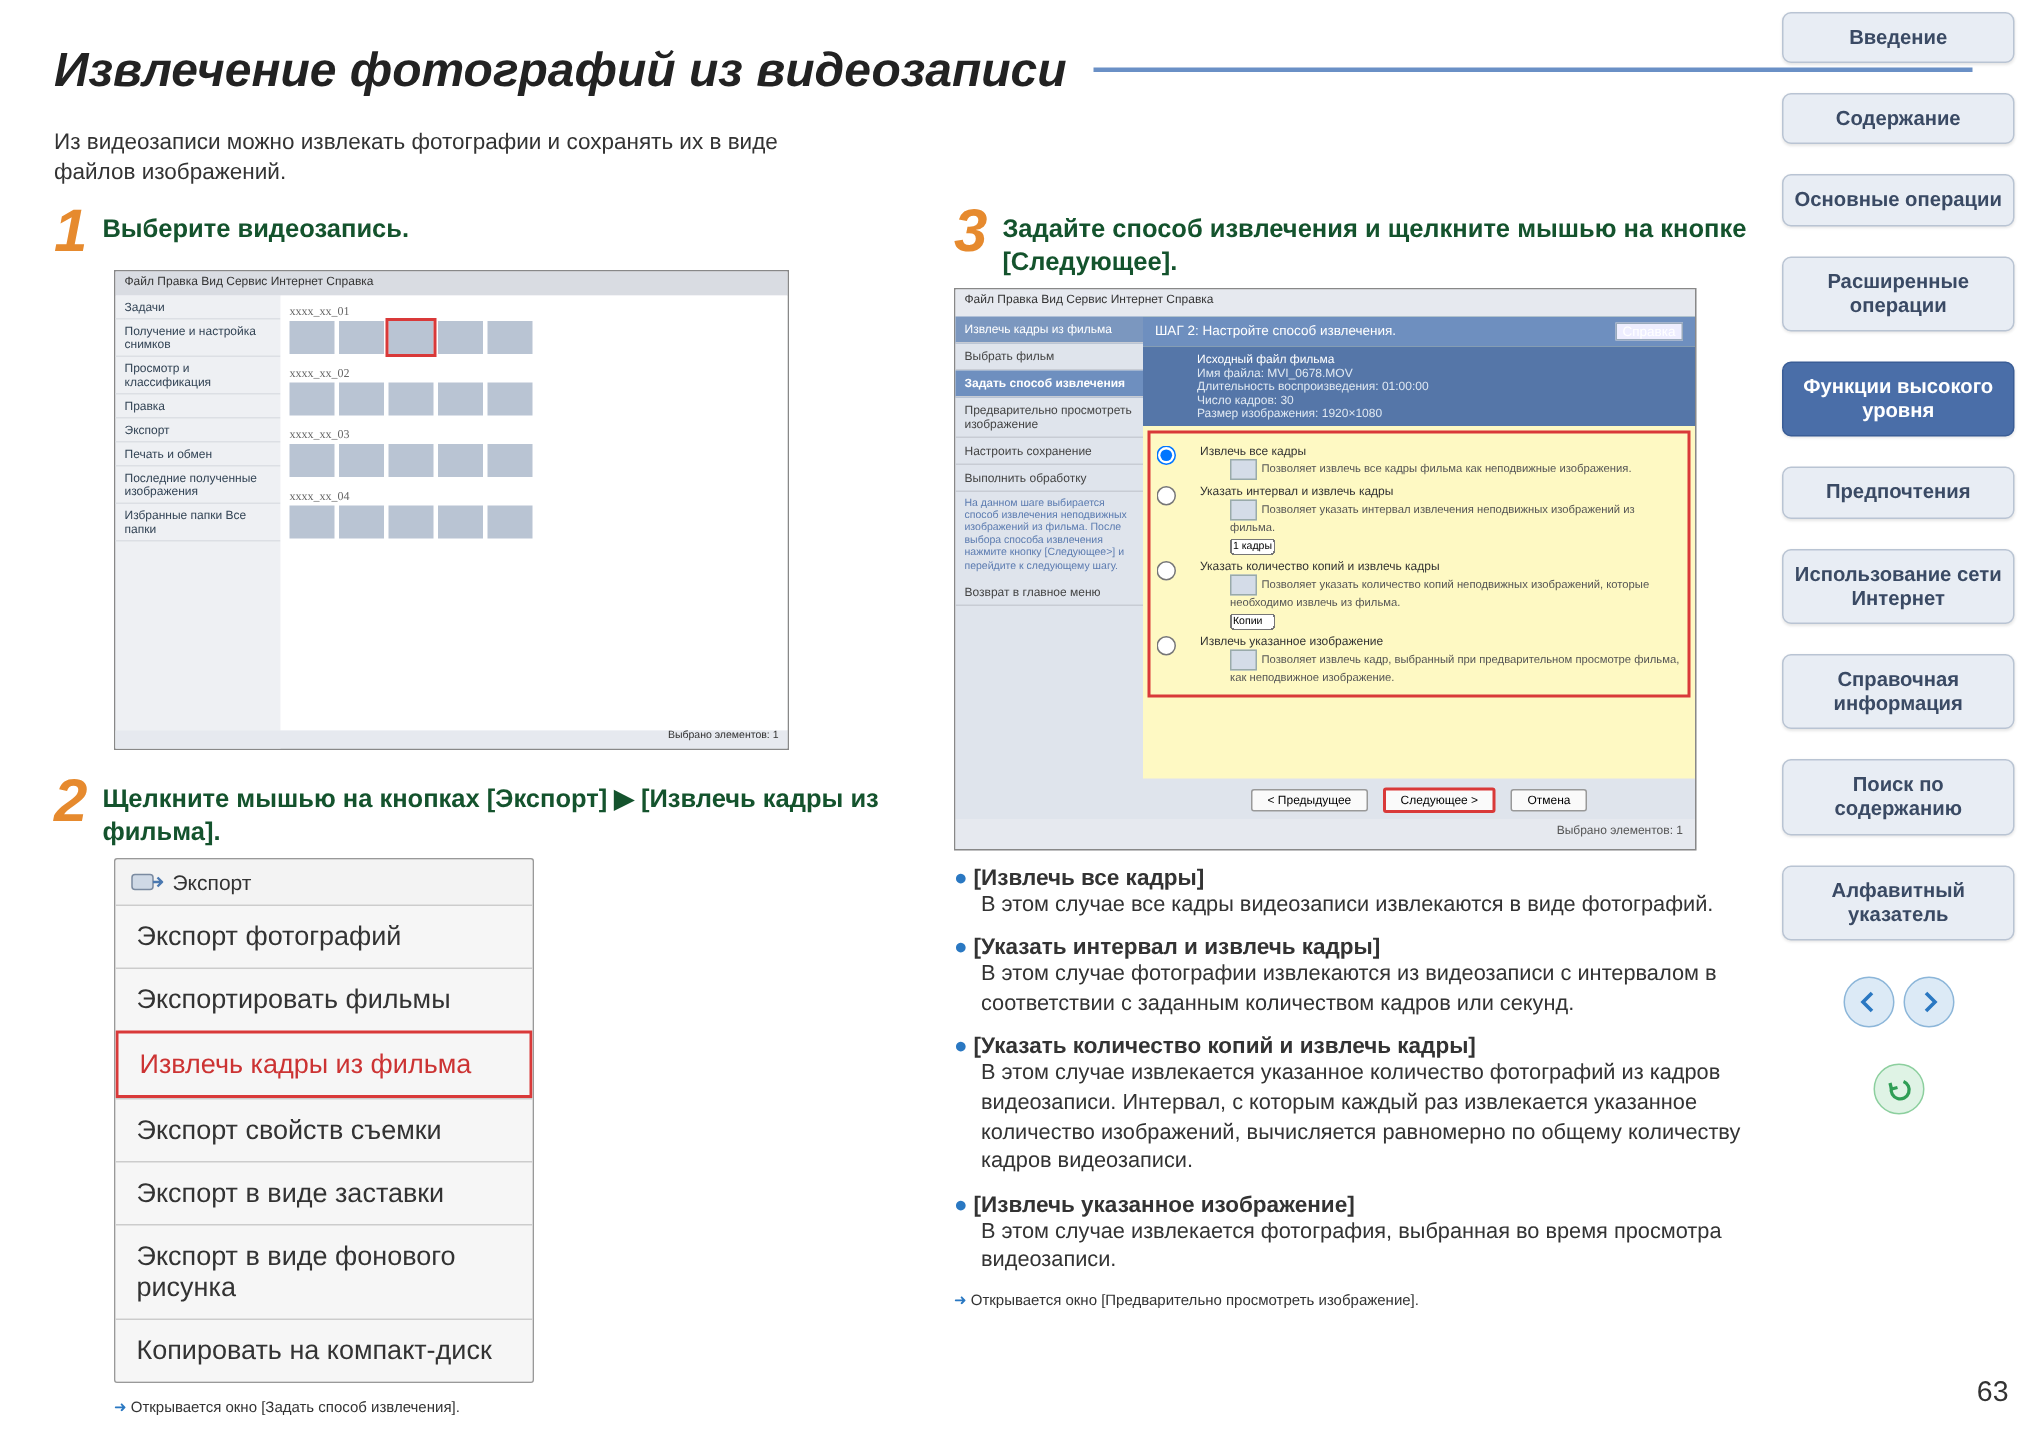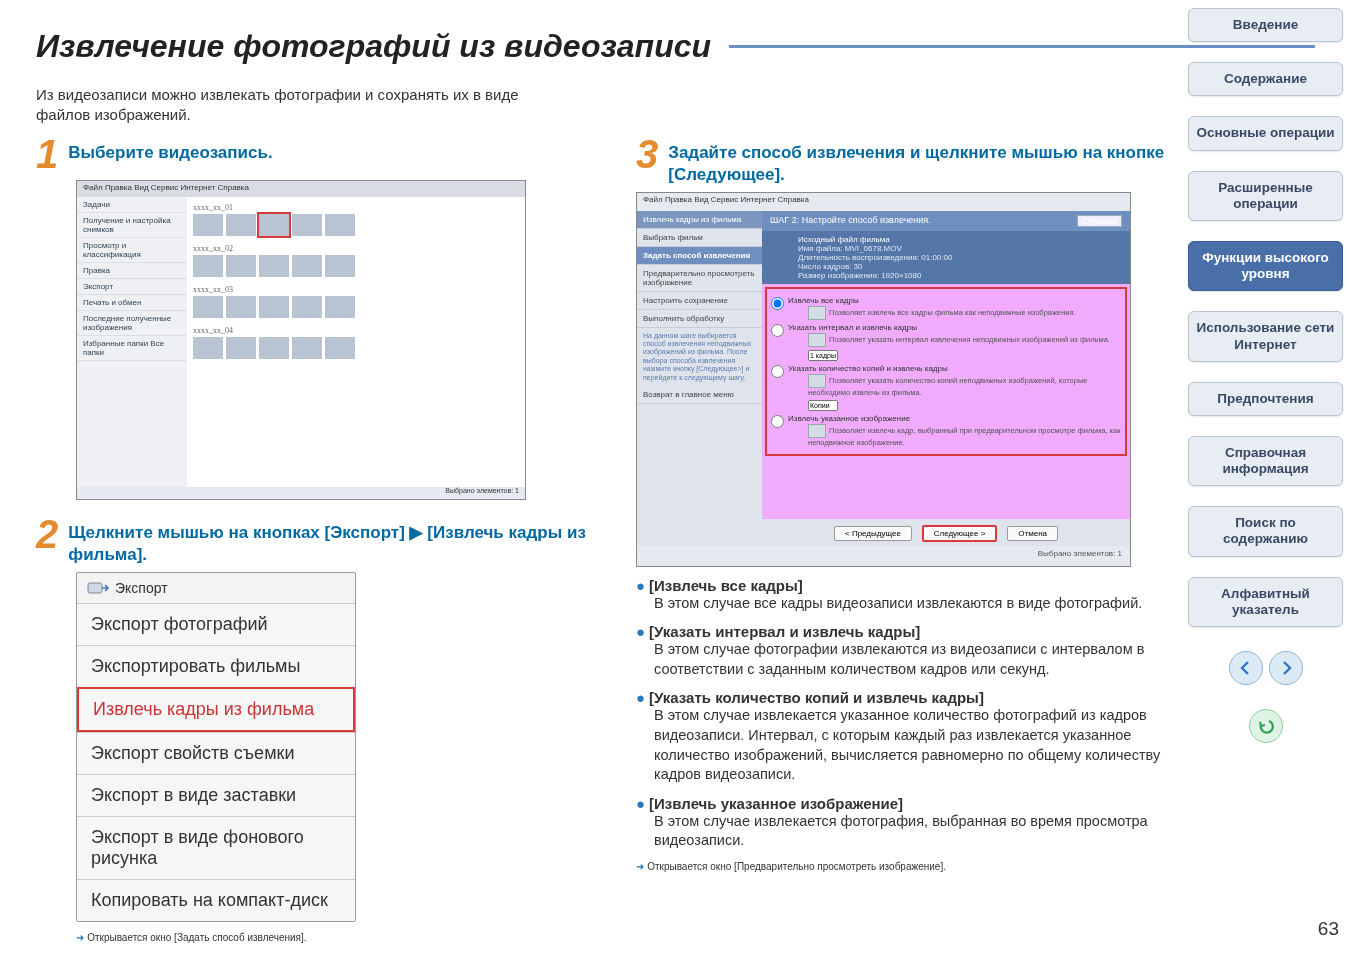--- a/index.html
+++ b/index.html
@@ -6,44 +6,44 @@
   body { font-family: Arial, Helvetica, sans-serif; font-size:14px; color:#333; background:#fff; width:1351px; height:954px; position:relative; }
   .page { width:1351px; height:954px; padding:28px 36px 28px 36px; position:relative; }
   h1.title { font-size:32px; font-weight:bold; font-style:italic; color:#222; margin-bottom:8px; display:flex; align-items:center; }
   .title-rule { flex:1; height:3px; background:#6a90c6; margin-left:18px; }
   .intro { font-size:15px; color:#333; max-width:540px; margin-bottom:8px; line-height:1.35;margin-top:20px; }
   .columns { display:flex; gap:40px; }
   .col-left { width:560px; }
   .col-right { width:560px; }
   .step { display:flex; align-items:flex-start; margin-bottom:6px; }
   .step-num { font-size:40px; font-weight:bold; color:#e68a2e; font-style:italic; line-height:1; margin-right:10px; }
-  .step-text { color:#0369a1; font-size:17px; font-weight:bold; margin-top:8px; line-height:1.3; }
+  .step-text { color:#14532d; font-size:17px; font-weight:bold; margin-top:8px; line-height:1.3; }
   .screenshot { border:1px solid #888; background:#f2f3f6; position:relative; }
   .shot1 { width:450px; height:320px; margin-left:40px; margin-bottom:14px; }
   .shot2-wrap { margin-left:40px; }
   .export-panel { width:280px; border:1px solid #999; background:#fff; border-radius:2px; overflow:hidden; }
   .export-header { display:flex; align-items:center; padding:6px 10px; background:#f3f3f3; font-size:14px; color:#333;}
   .export-header svg { margin-right:6px; }
   .export-item { padding:10px 14px; border-top:1px solid #ccc; font-size:18px; color:#333; background:#f6f6f6; }
   .export-item.highlight { background:#f6f6f6; border:2px solid #d93939; color:#c33; font-weight:normal;}
   .arrow-note { margin-top:10px; margin-left:40px; font-size:10px; color:#333;}
   .arrow-note::before { content:"➜ "; color:#2a78c2; }
   .shot3 { width:495px; height:375px; }
   .shot3 .wiz-sidebar { position:absolute; left:0; top:18px; bottom:20px; width:125px; background:#dfe4ec; font-size:8px; }
   .shot3 .wiz-step { padding:4px 6px; border-bottom:1px solid #c8ccd4; color:#444; }
   .shot3 .wiz-step.active { background:#6e8fbf; color:#fff; font-weight:bold;}
   .shot3 .wiz-hint { padding:4px 6px; color:#5b7bb0; font-size:7px; line-height:1.2;}
   .shot3 .wiz-top { position:absolute; top:0; left:0; right:0; height:18px; background:#e6e9ef; font-size:8px; padding:2px 6px; color:#333;}
-  .shot3 .wiz-main { position:absolute; left:125px; right:0; top:18px; bottom:20px; background:#f0abfc; }
+  .shot3 .wiz-main { position:absolute; left:125px; right:0; top:18px; bottom:20px; background:#fef9c3; }
   .shot3 .wiz-banner { background:#6e8fbf; color:#fff; padding:4px 8px; font-size:9px; display:flex; justify-content:space-between;}
   .shot3 .wiz-file { background:#5576a8; color:#dfe8f2; font-size:8px; padding:4px 36px; }
   .shot3 .wiz-opts { border:2px solid #d93939; margin:3px; padding:4px; }
   .shot3 .opt { display:flex; align-items:flex-start; font-size:8px; margin:3px 0; color:#333;}
   .shot3 .opt input { margin-right:4px; margin-top:1px;}
-  .shot3 .opt-body { flex:1; }
+  .shot3 .opt-body { flex:1;margin-left:12px; }
   .shot3 .opt-body .opt-desc { color:#555; font-size:7.5px; margin-top:1px; padding-left:20px;}
   .shot3 .opt-icon { width:18px; height:14px; background:#d4dce8; border:1px solid #9aa; display:inline-block; vertical-align:middle; margin-right:3px;}
   .shot3 .wiz-footer { position:absolute; bottom:0; left:0; right:0; height:20px; background:#e6e9ef; font-size:8px; text-align:right; padding:3px 8px; color:#555;}
   .shot3 .wiz-buttons-row { background:#dfe4ec; padding:4px; text-align:center; position:absolute; bottom:0; left:0; right:0;}
   .shot3 .wiz-buttons-row button { font-size:8px; padding:2px 10px; margin:0 3px; border:2px solid #d93939; background:#fafafa; border-radius:2px;}
   .shot3 .wiz-buttons-row button.plain { border:1px solid #999;}
   .bullet-list { margin-top:10px; }
   .bullet-item { margin-bottom:10px; }
   .bullet-title { display:flex; align-items:baseline; font-weight:bold; font-size:15px; color:#333; }
   .bullet-title::before { content:"● "; color:#2a78c2; margin-right:4px; }
@@ -251,22 +251,22 @@
       <p class="arrow-note" style="margin-left:0">Открывается окно [Предварительно просмотреть изображение].</p>
     </div>
   </div>
 
   <div class="side-nav">
     <div class="nav-btn">Введение</div>
     <div class="nav-btn">Содержание</div>
     <div class="nav-btn">Основные операции</div>
     <div class="nav-btn">Расширенные операции</div>
     <div class="nav-btn active">Функции высокого уровня</div>
+    <div class="nav-btn">Предпочтения</div>
     <div class="nav-btn">Использование сети Интернет</div>
-    <div class="nav-btn">Предпочтения</div>
     <div class="nav-btn">Справочная информация</div>
     <div class="nav-btn">Поиск по содержанию</div>
     <div class="nav-btn">Алфавитный указатель</div>
     <div class="nav-icons">
       <div class="nav-circle blue">
           <svg width="16" height="16">
             <path d="M10 2 L4 8 L10 14" fill="none" stroke="#2a78c2" stroke-width="2.4"></path>
           </svg>
         </div>
       <div class="nav-circle blue">

